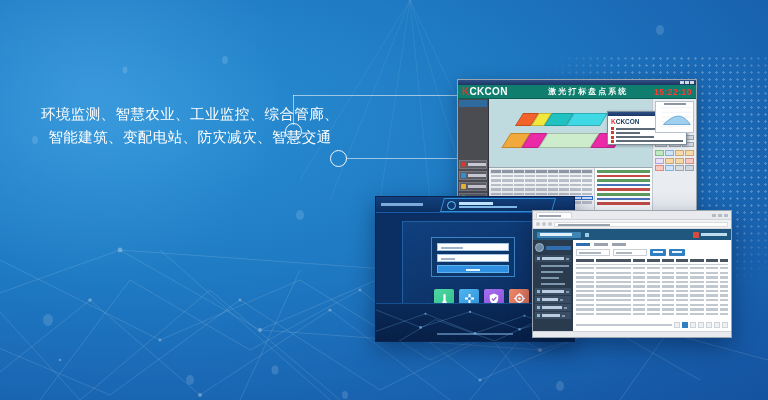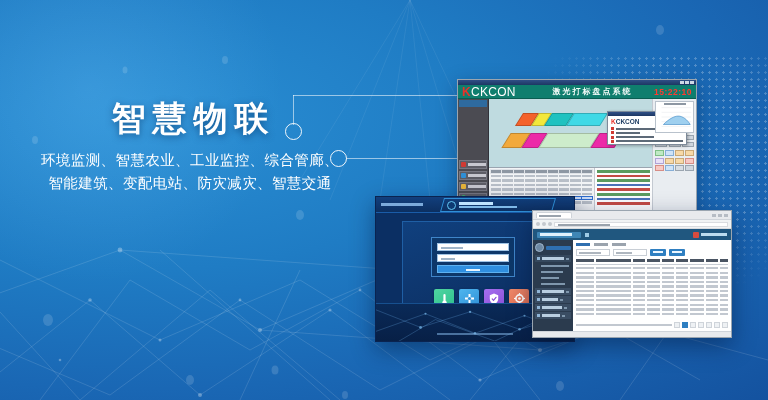--- a/index.html
+++ b/index.html
@@ -57,21 +57,21 @@
   .m1-titlebar {
     height: 5px; background: linear-gradient(#2f4f86, #1d3763);
     display: flex; align-items: center; justify-content: flex-end; padding-right: 2px;
   }
   .m1-titlebar i { width: 4px; height: 2.5px; background: #cfd9e6; margin-left: 1px; display: block; }
   .m1-head {
     height: 14px; background: #0f7e6e;
     display: flex; align-items: center; justify-content: space-between;
     padding: 0 4px; border-bottom: 1px solid #0a5d51;
   }
-  .m1-logo { font-size: 12px; font-weight: 400; color: #ffffff; letter-spacing: .3px; }
+  .m1-logo { font-size: 10px; font-weight: 700; color: #ffffff; letter-spacing: .3px; }
   .m1-logo b { color: #e8322a; }
   .m1-title { font-size: 8px; font-weight: 700; color: #f3fbf8; letter-spacing: 2px; margin-left: 15px; }
   .m1-clock { font-size: 8.5px; font-weight: 700; color: #ff3b30; letter-spacing: .5px; }
   .m1-body { flex: 1; display: flex; min-height: 0; }
   .m1-side { width: 31px; background: #4b4b52; border-right: 1px solid #32323a;
              display: flex; flex-direction: column; }
   .m1-side-top { height: 7px; background: #2e6a9e; margin: 1px; }
   .m1-side-sp { flex: 1; }
   .m1-side-btn {
     height: 9px; margin: 1px; background: #5d5d66; border: 1px solid #787882;
@@ -299,21 +299,20 @@
     <div class="conn-line" style="left:8px; top:0; width:1.2px; height:30px;"></div>
     <div class="conn-dot" style="left:0px; top:28px;"></div>
   </div>
   <div class="conn" style="left:330px; top:150px; width:220px; height:90px;">
     <div class="conn-line" style="left:16px; top:8px; width:200px; height:1.2px;"></div>
     <div class="conn-line" style="left:214px; top:8px; width:1.2px; height:62px;"></div>
     <div class="conn-dot" style="left:0px; top:0px;"></div>
   </div>
 
   <div class="copy">
-    <div class="headline">智慧物联</div>
     <div class="sub2">
       <div>环境监测、智慧农业、工业监控、综合管廊、</div>
       <div>智能建筑、变配电站、防灾减灾、智慧交通</div>
     </div>
   </div>
 
   <div class="m1">
     <div class="m1-titlebar">
       <i></i>
       <i></i>

